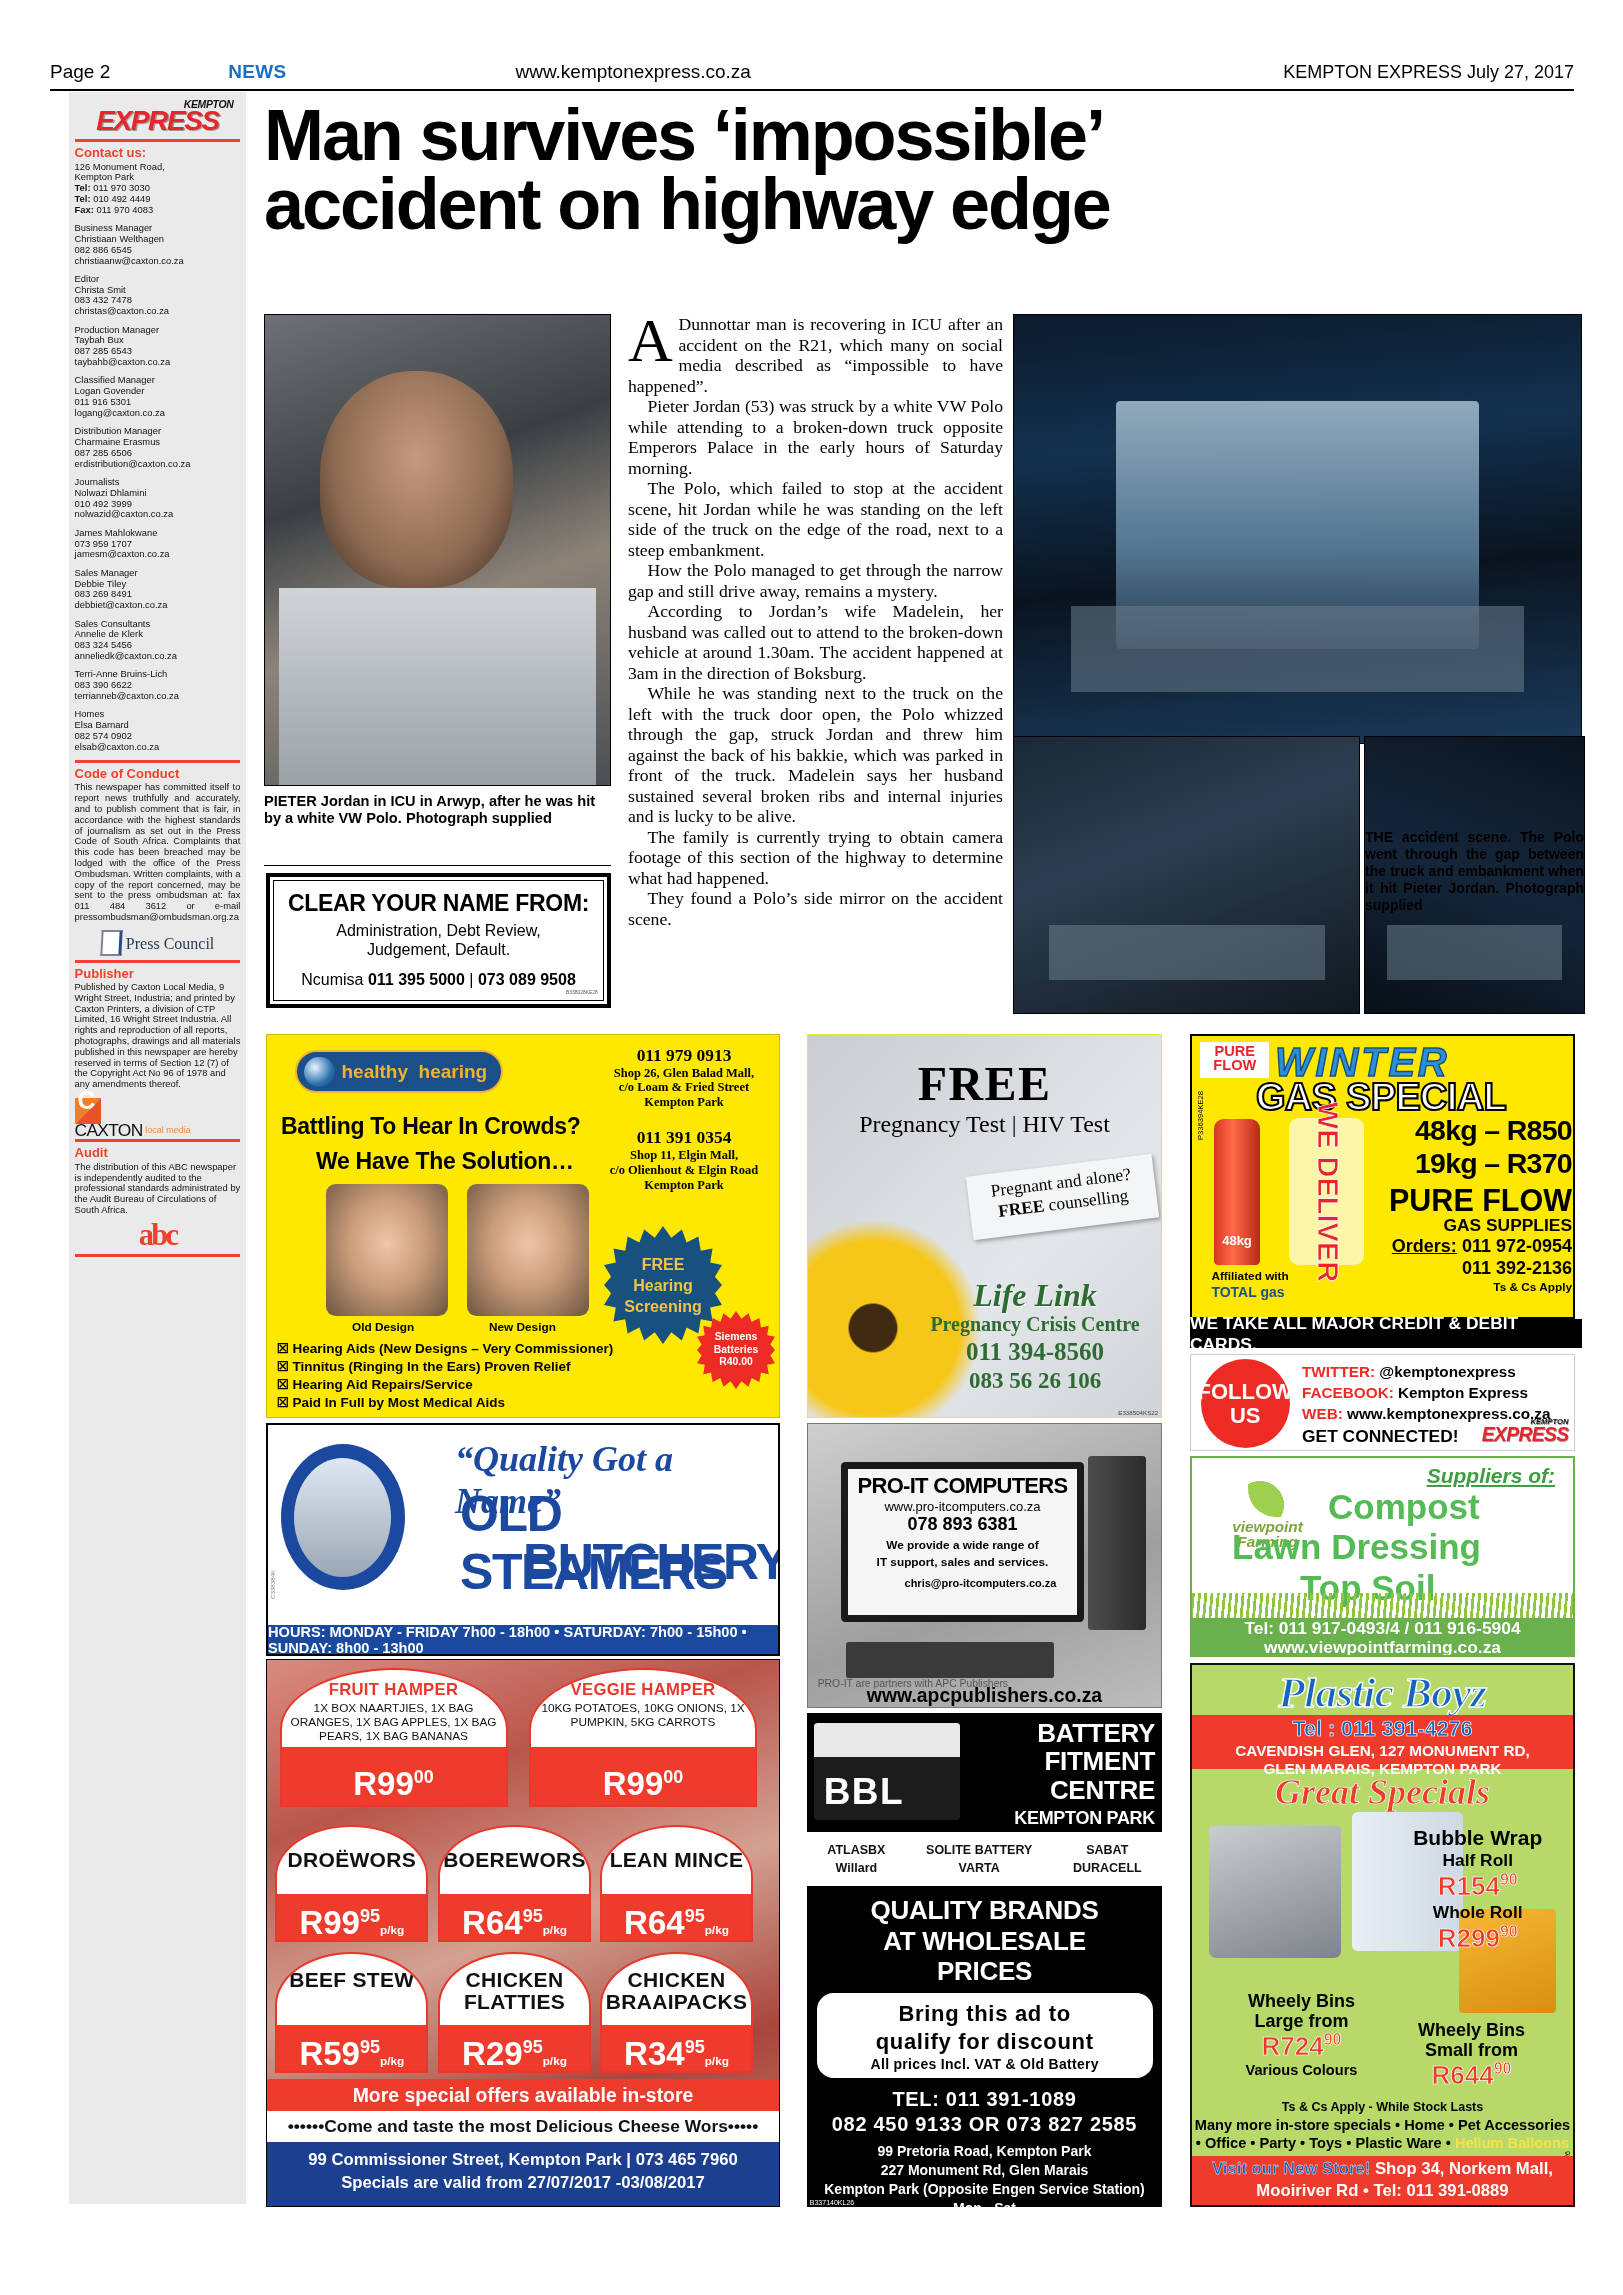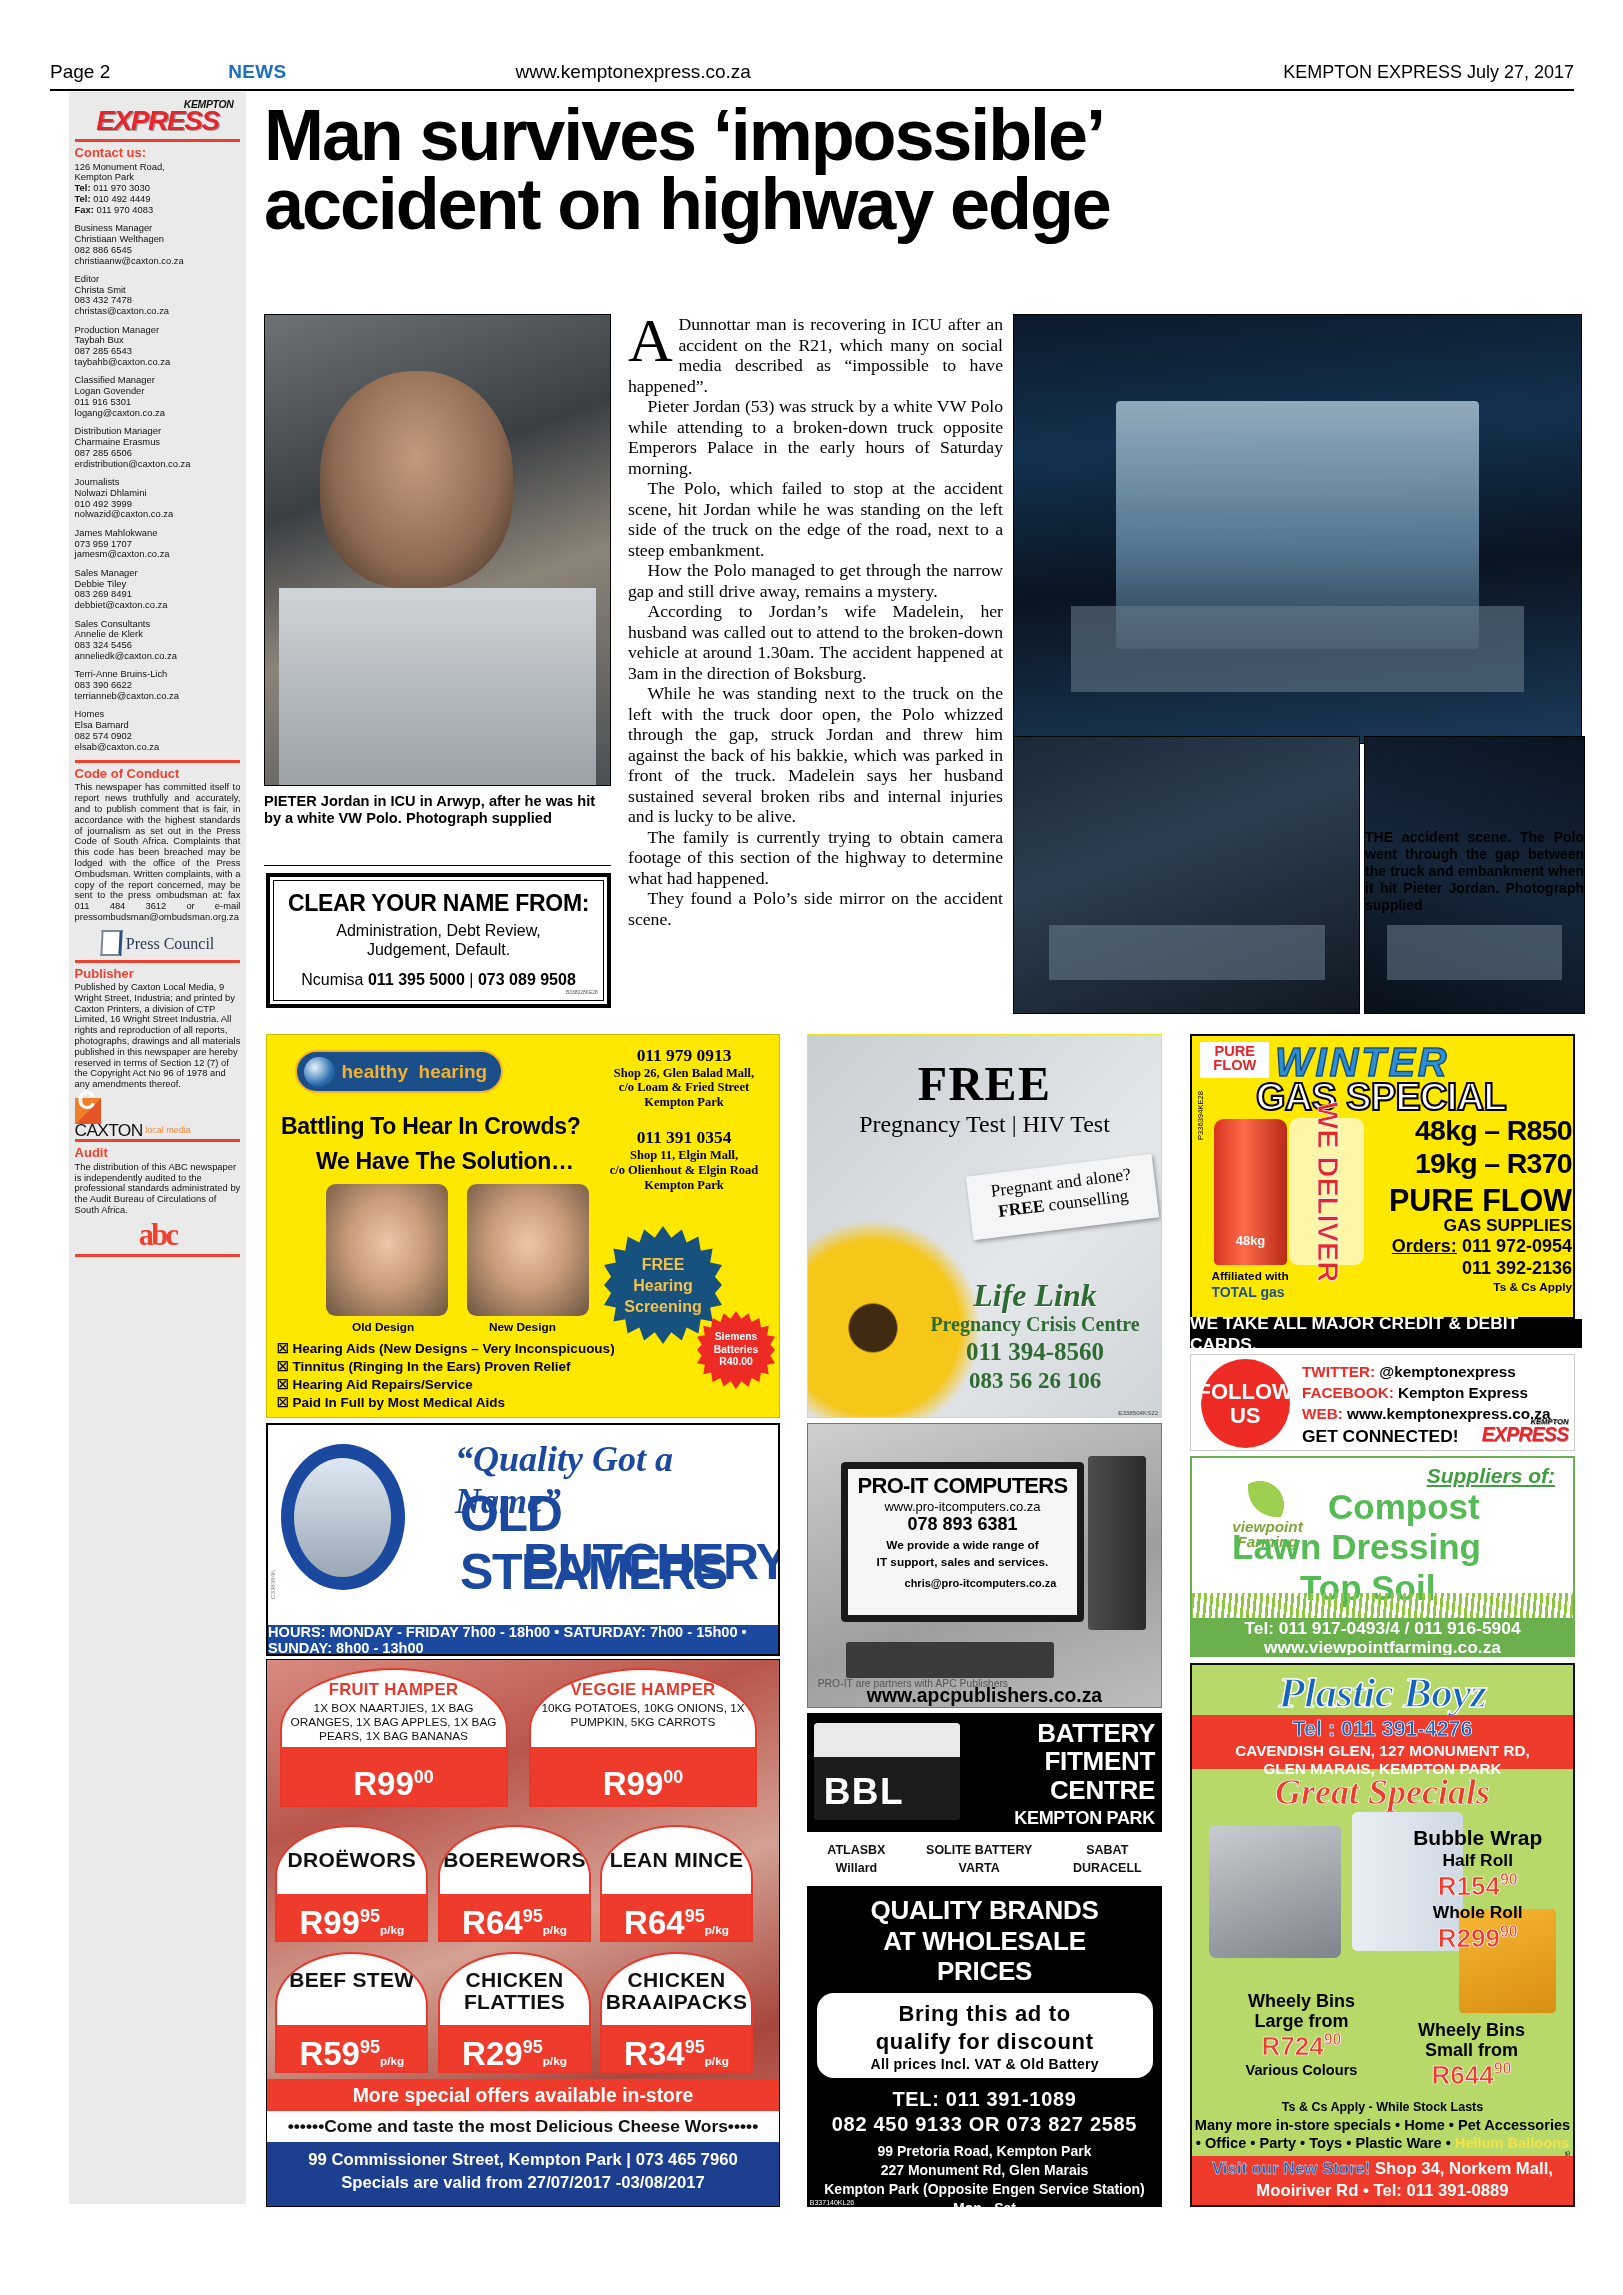--- a/index.html
+++ b/index.html
@@ -206,21 +206,21 @@
   .ll-code { position:absolute; right:2.8px; bottom:1.4px; font-size:6.2px; color:#444;}
 
   
   .ad-gas { left:1190px; top:1034px; width:385px; height:285px; background:#ffe800; border:2.1px solid #000;}
   .gas-winter { position:absolute; left:83px; top:4.2px; font-size:40px; font-weight:bold; font-style:italic;
     color:#2b8fd6; -webkit-text-stroke:1.4px #174d80; letter-spacing:2.8px;}
   .gas-special { position:absolute; left:64px; top:40px; font-size:38px; font-weight:bold;
     color:#fff; -webkit-text-stroke:2.1px #000; letter-spacing:-0.7px;}
   .gas-pf-logo { position:absolute; left:8.3px; top:5.6px; width:69px; height:36px; background:#fff;
     color:#e8252a; font-size:14.6px; font-weight:bold; line-height:14px; text-align:center; padding-top:2.8px;}
-  .gas-cyl { position:absolute; left:22px; top:83px; width:73px; height:146px;
+  .gas-cyl { position:absolute; left:22px; top:83px; width:46px; height:146px;
     background:linear-gradient(90deg,#d6341f,#ff6a4a 40%,#b82a17); border-radius:9.7px 9.7px 4.2px 4.2px;}
   .gas-cyl .lbl{ position:absolute; bottom:16.7px; left:0; width:100%; text-align:center; color:#fff;
     font-size:13px; font-weight:bold;}
   .gas-deliver { position:absolute; left:97px; top:82px; width:75px; height:147px;
     background:#fdf6a8; border-radius:9.7px;}
   .gas-deliver span{ position:absolute; left:50%; top:50%; transform:translate(-50%,-50%) rotate(90deg);
     white-space:nowrap; color:#e8252a; font-weight:bold; font-size:29px; -webkit-text-stroke:0.7px #fff;}
   .gas-prices { position:absolute; left:182px; top:78px; width:198px; text-align:right;}
   .gas-prices .row{ font-size:28.5px; font-weight:bold; letter-spacing:-0.7px; line-height:33px;}
   .gas-pf { position:absolute; left:182px; top:147px; width:198px; text-align:right; font-size:30.5px; font-weight:bold;}
@@ -566,21 +566,21 @@
   </div>
   <div class="hh-q1">Battling To Hear In Crowds?</div>
   <div class="hh-q2">We Have The Solution…</div>
   <div class="hh-ears">
     <div class="hh-ear"></div>
     <div class="hh-ear"></div>
   </div>
   <div class="hh-lbl a">Old Design</div>
   <div class="hh-lbl b">New Design</div>
   <div class="hh-bullets" id="hh-bullets">
-      <div>☒ Hearing Aids (New Designs – Very Inconspicuous)</div>
+      <div>☒ Hearing Aids (New Designs – Very Commissioner)</div>
       <div>☒ Tinnitus (Ringing In the Ears) Proven Relief</div>
       <div>☒ Hearing Aid Repairs/Service</div>
       <div>☒ Paid In Full by Most Medical Aids</div>
     </div>
   <div class="hh-right">
     <div class="hh-ph">011 979 0913</div>
     <div class="hh-addr">Shop 26, Glen Balad Mall,</div>
     <div class="hh-addr">c/o Loam &amp; Fried Street</div>
     <div class="hh-addr">Kempton Park</div>
     <div style="height:18px"></div>

